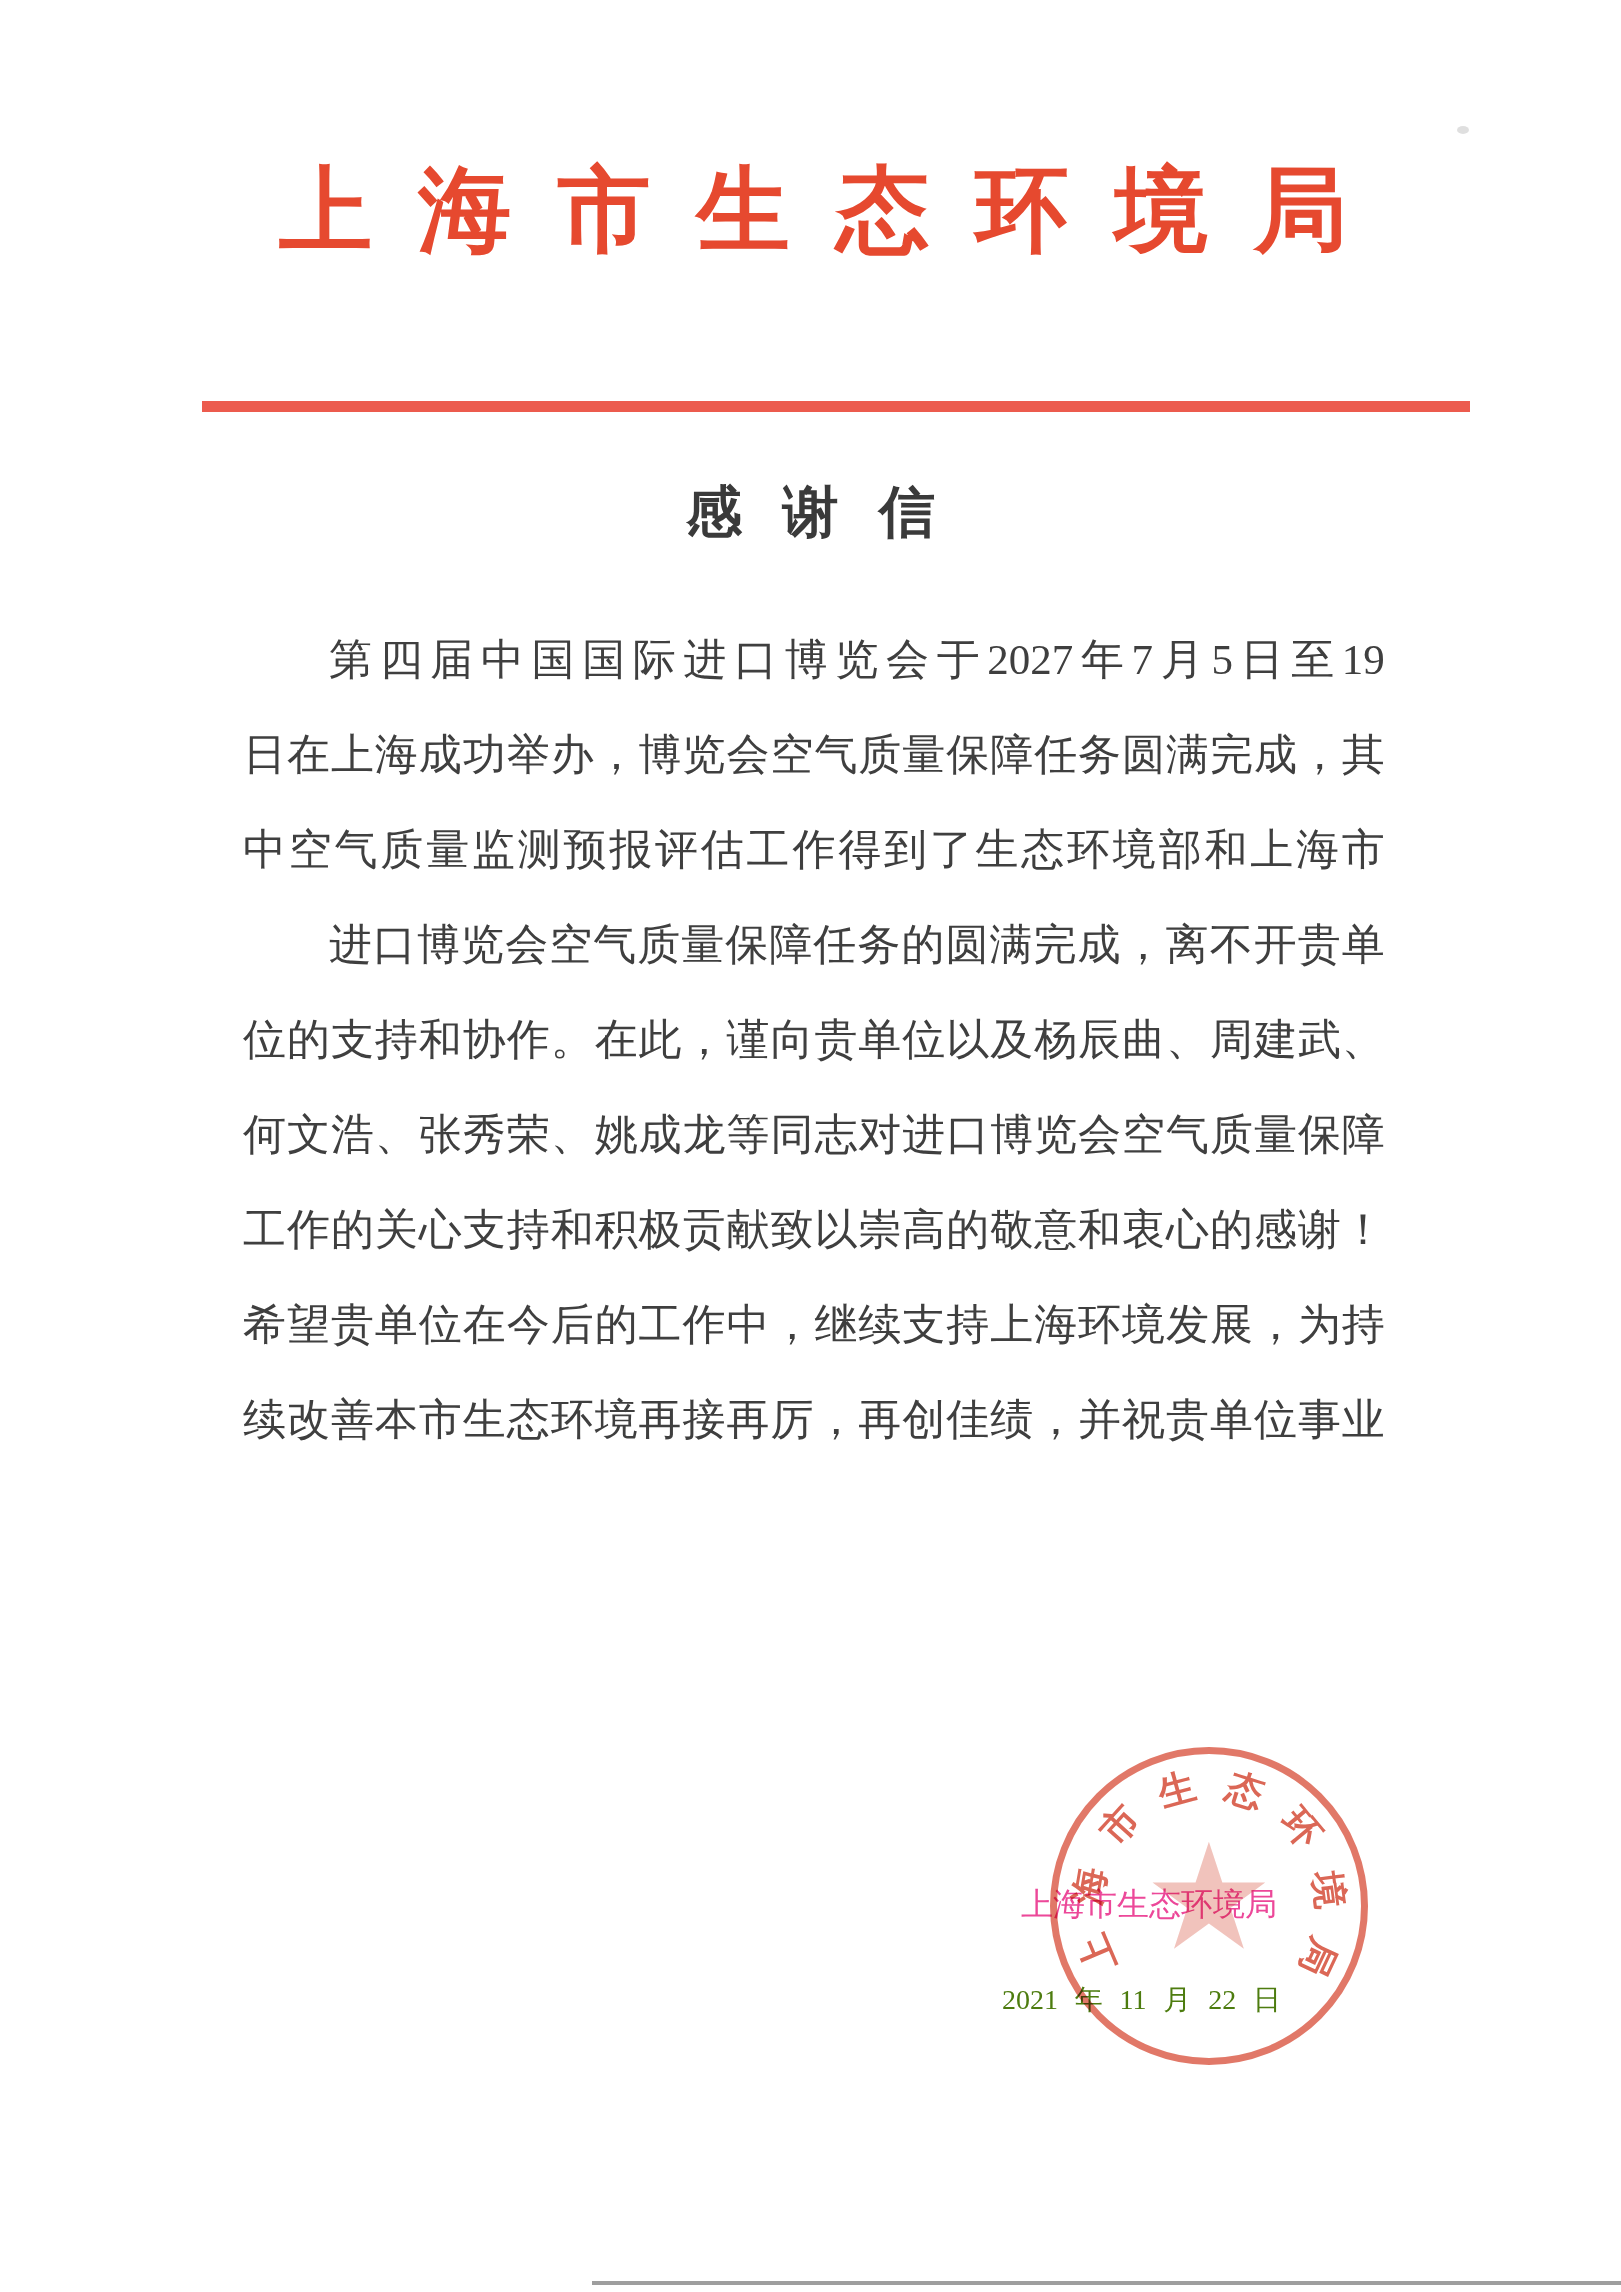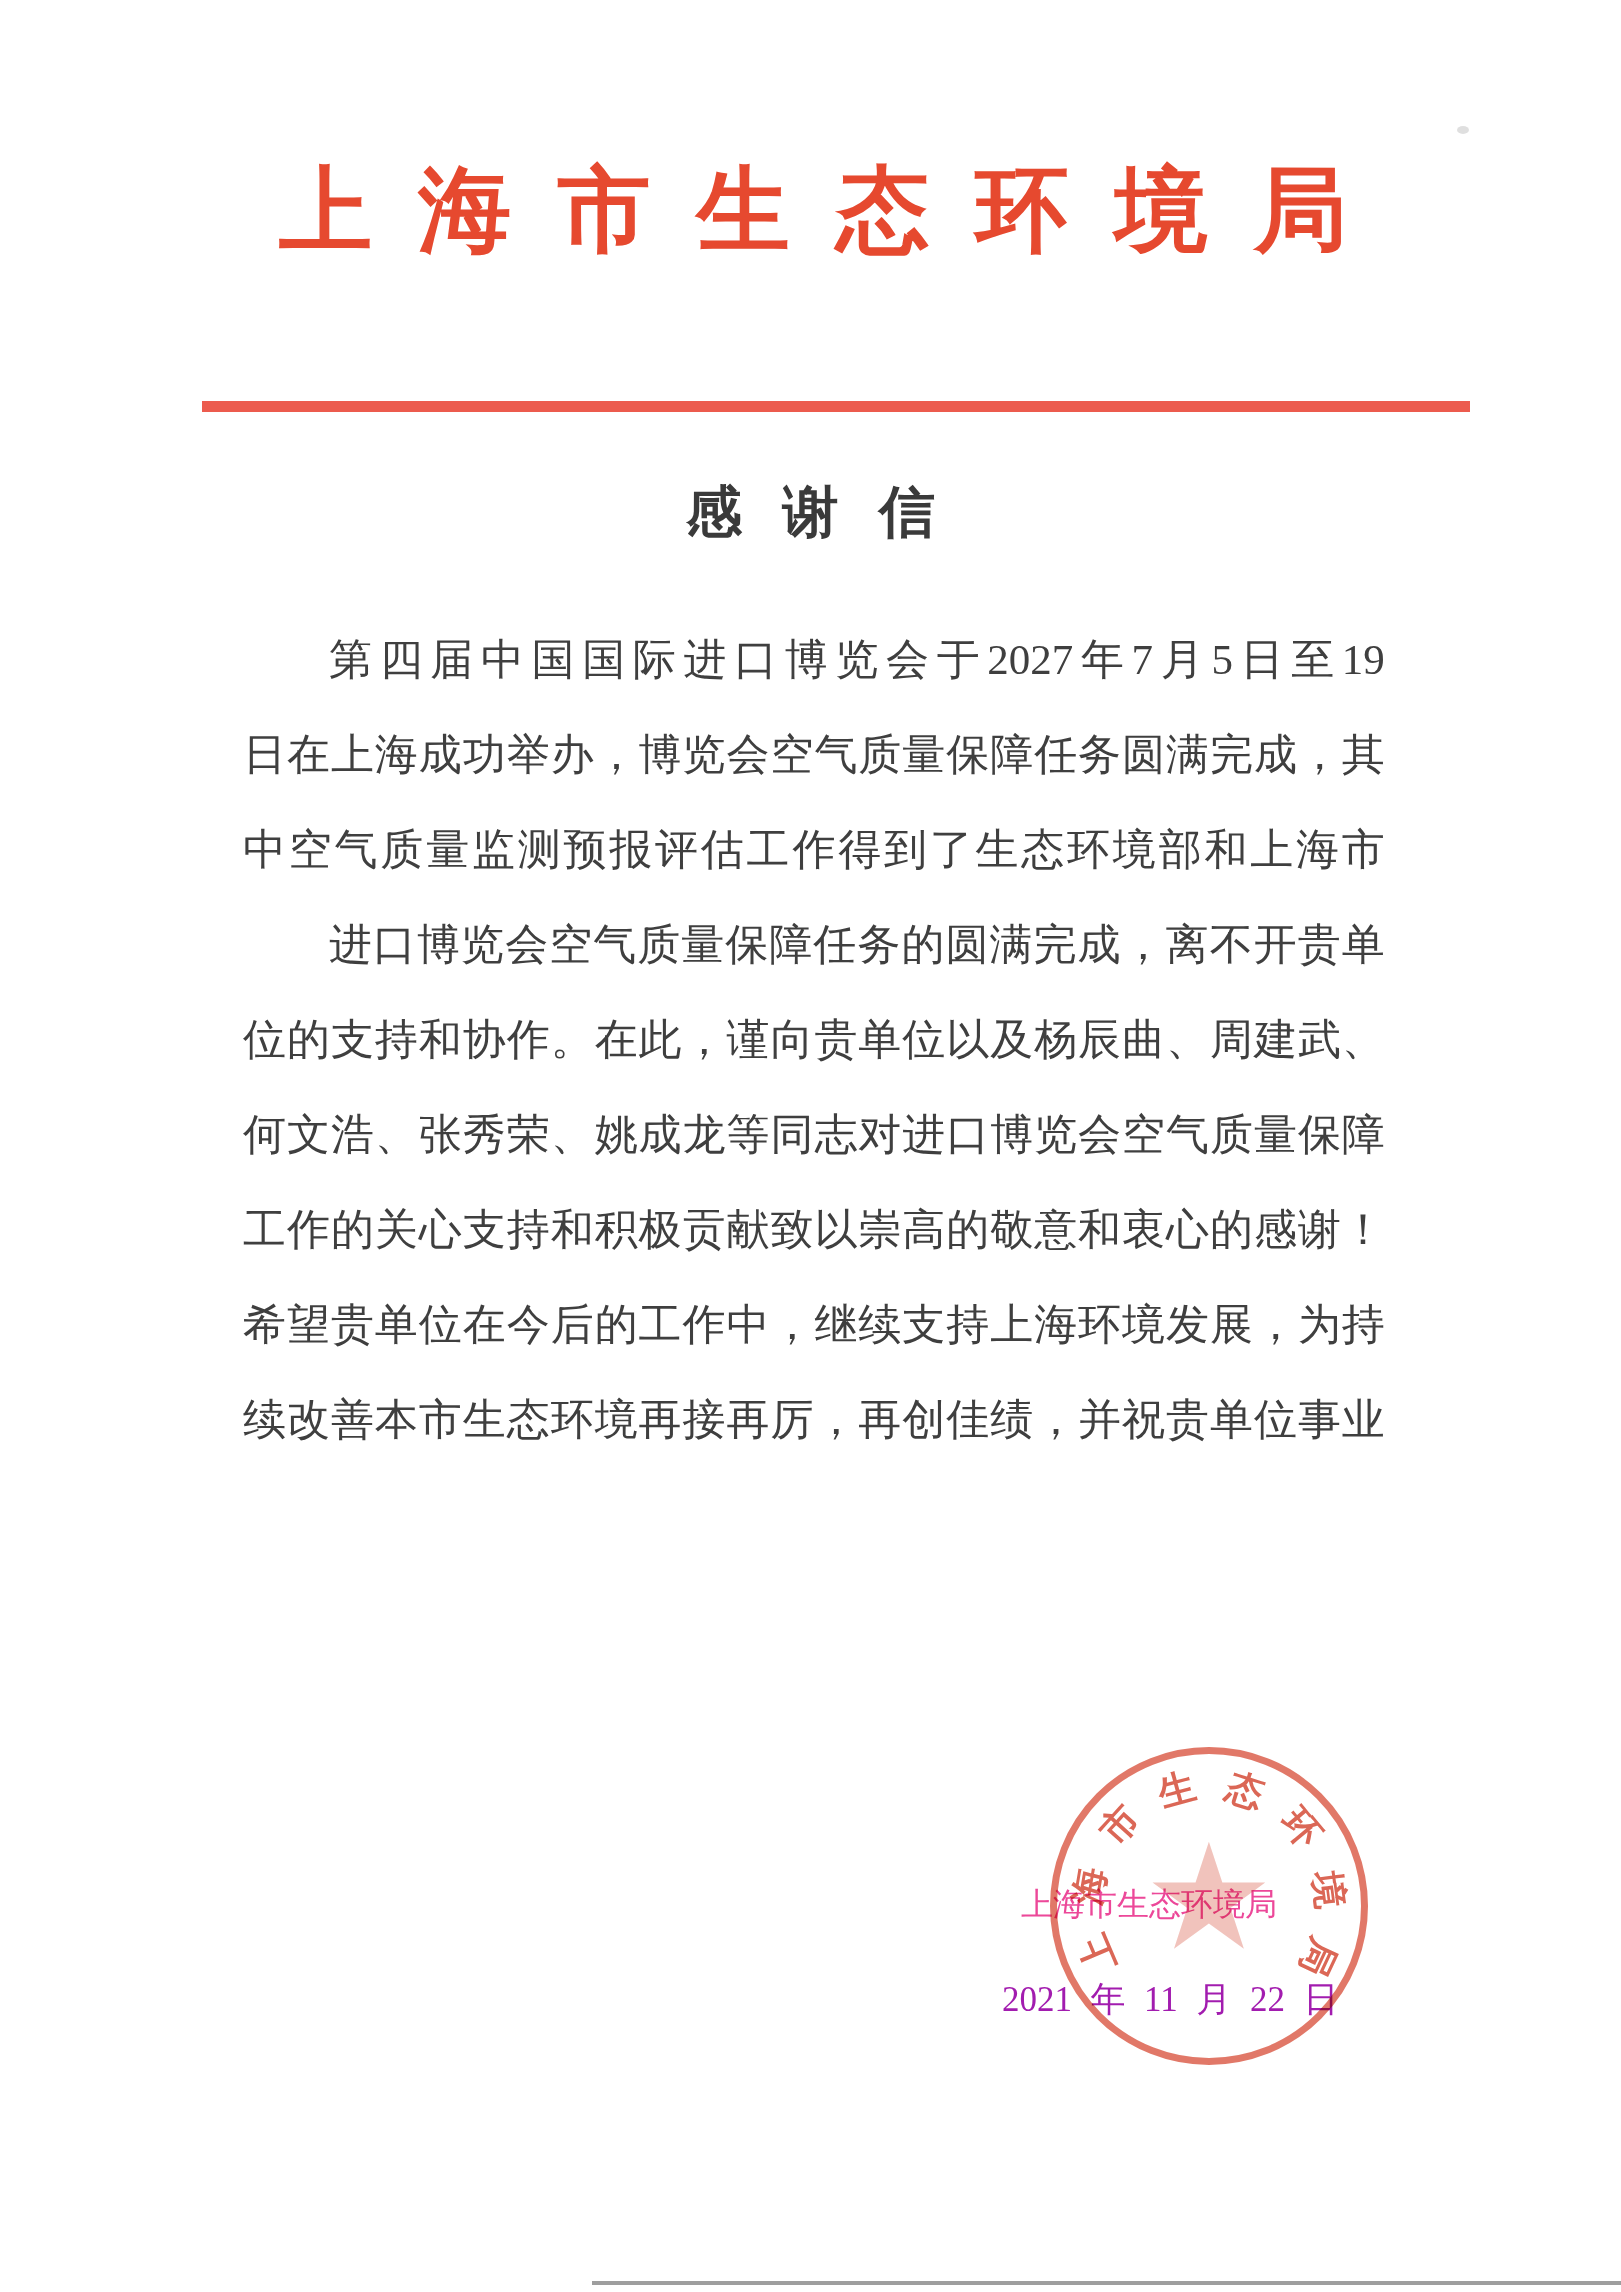--- a/index.html
+++ b/index.html
@@ -30,21 +30,21 @@
   .line.plain{letter-spacing:2.9px;}
   .line.just{display:flex;justify-content:space-between;box-sizing:border-box;width:100%;}
   .line.ind{padding-left:86px;}
   .salutation{height:95px;line-height:95px;letter-spacing:1px;}
   .signature{
     position:absolute;left:1021px;top:1860px;height:88px;line-height:88px;
     font-size:32px;color:#ec4899;white-space:nowrap;
   }
   .date-line{
     position:absolute;left:1002px;top:1956px;height:88px;line-height:88px;
-    font-size:35px;color:#a21caf;word-spacing:9.8px;white-space:nowrap;
+    font-size:28px;color:#4d7c0f;word-spacing:9.8px;white-space:nowrap;
   }
   
   .seal{
     position:absolute;left:1050px;top:1747px;width:304px;height:304px;
     border:7.8px solid rgba(216,82,62,.78);border-radius:50%;
     mix-blend-mode:multiply;filter:blur(0.4px);
   }
   .seal-char{
     position:absolute;font-size:37px;font-weight:bold;
     color:rgba(213,76,56,.85);white-space:nowrap;

